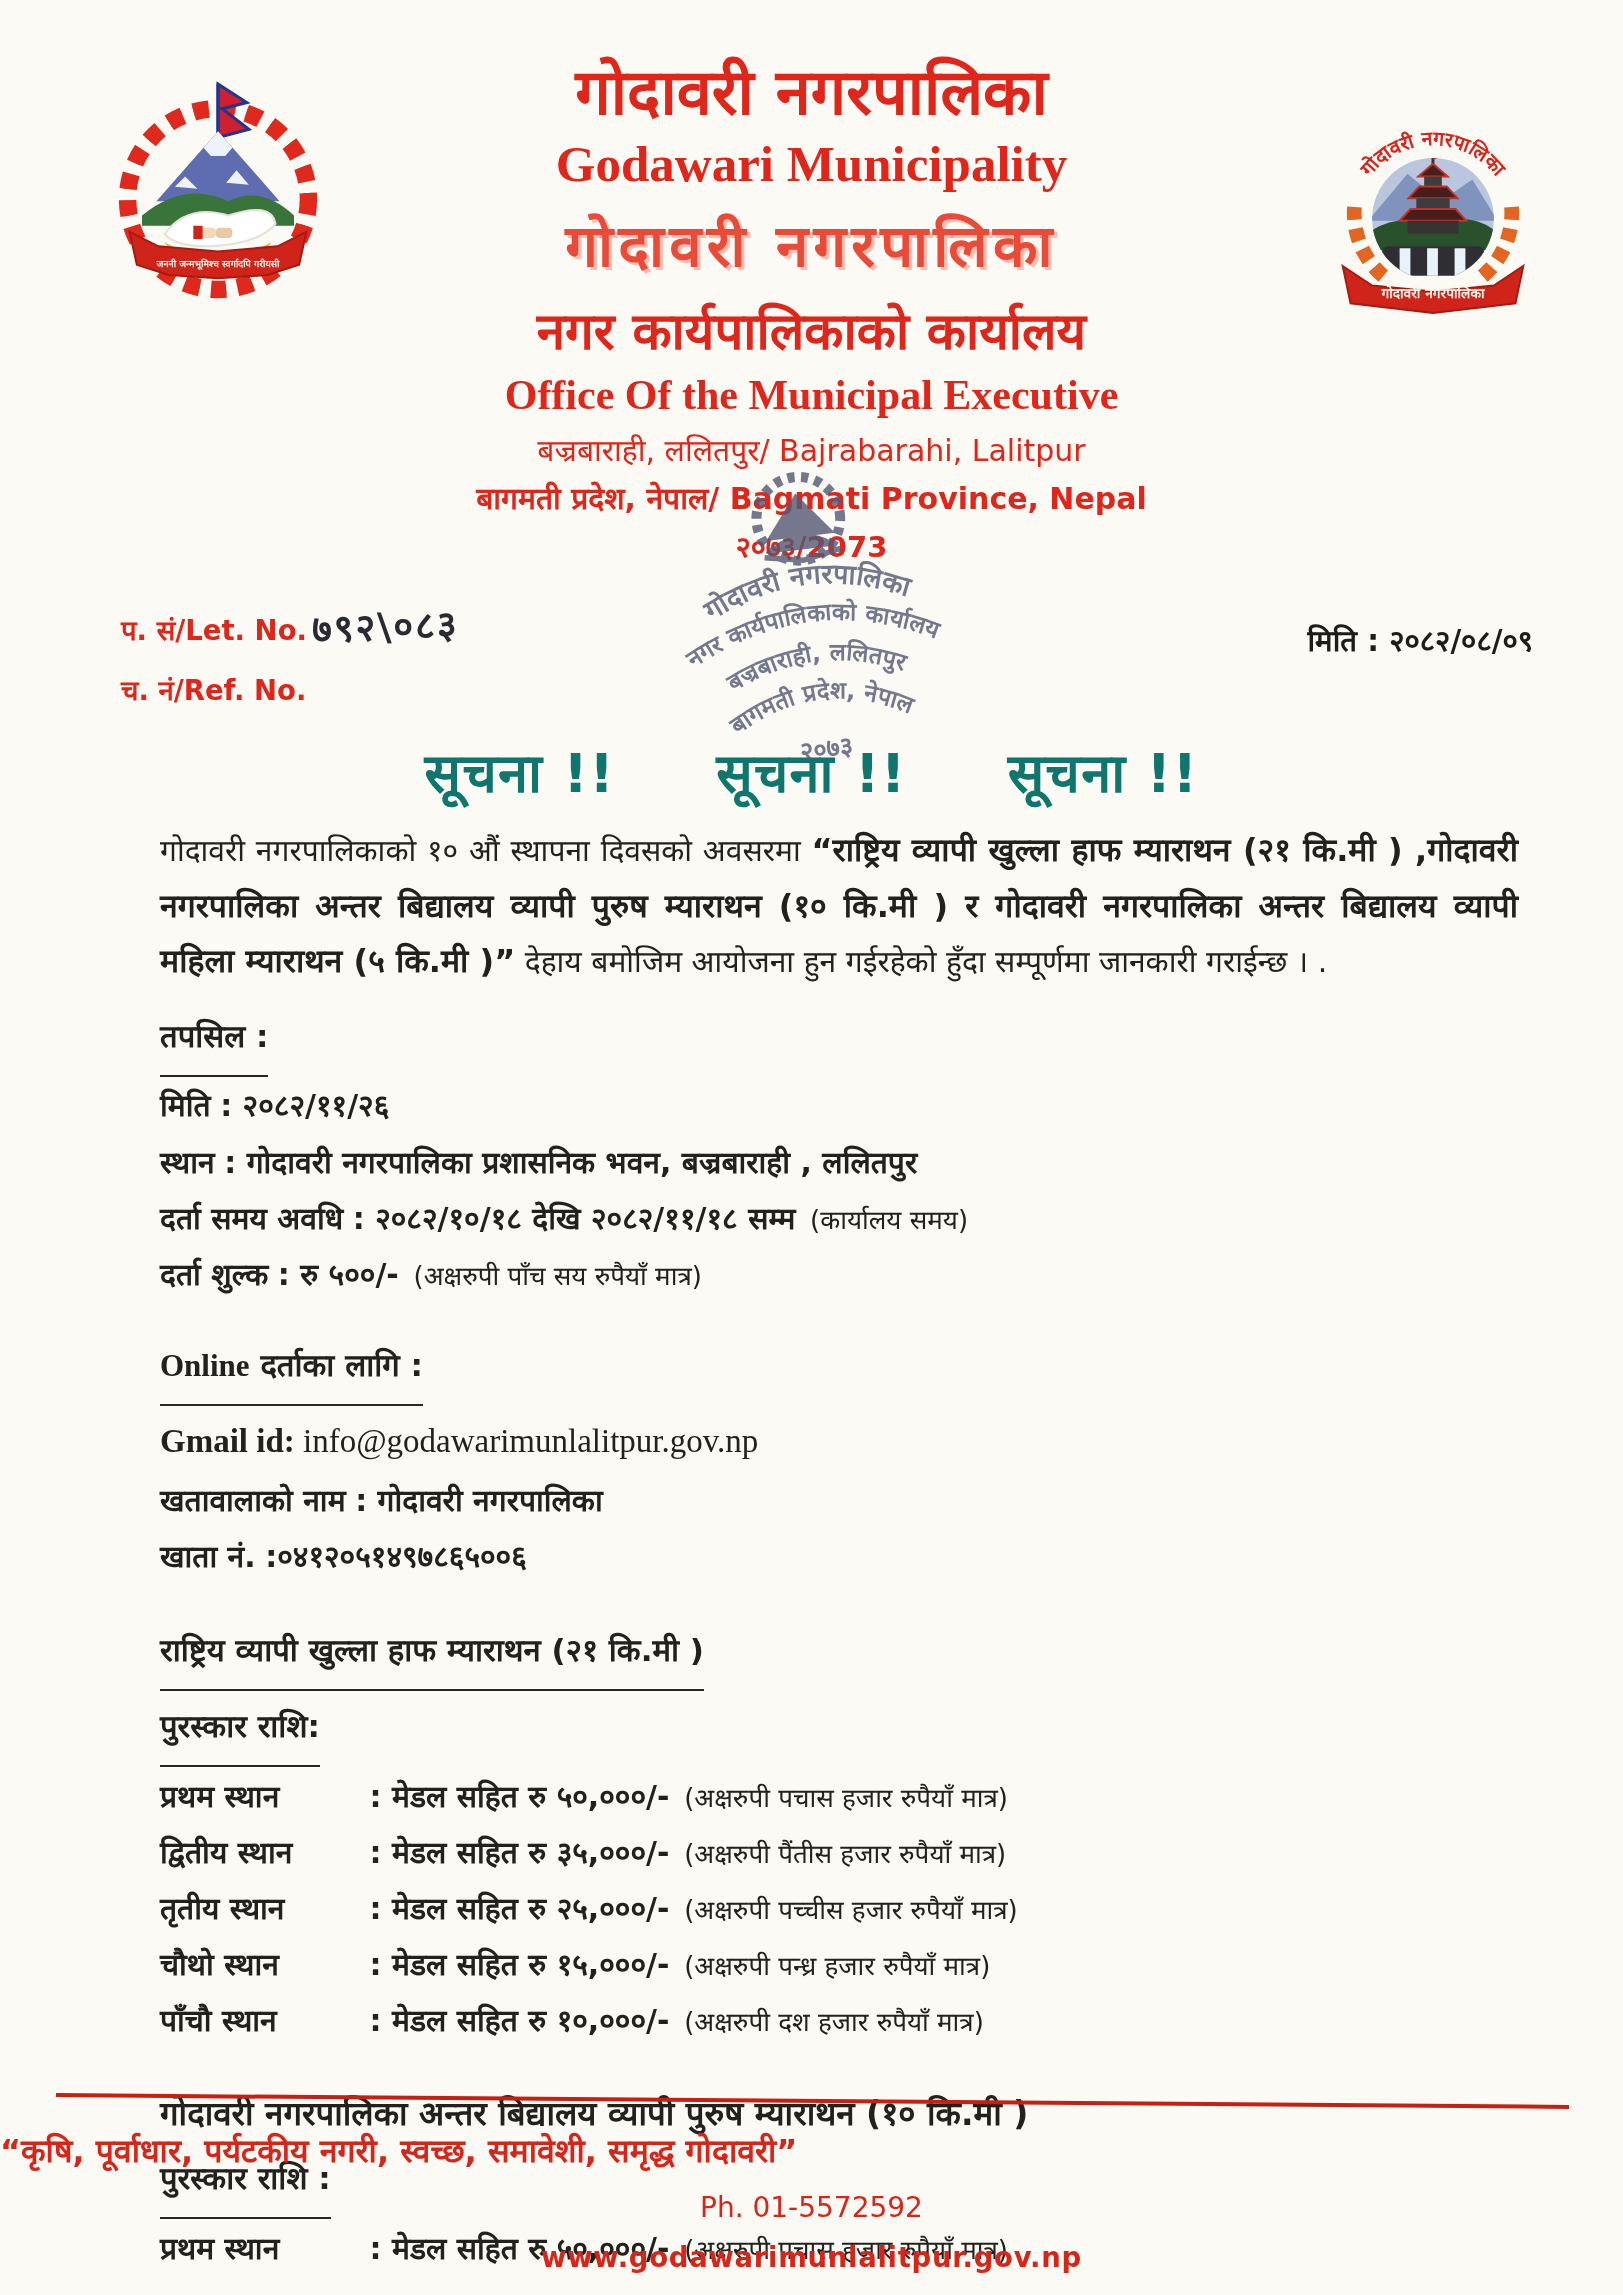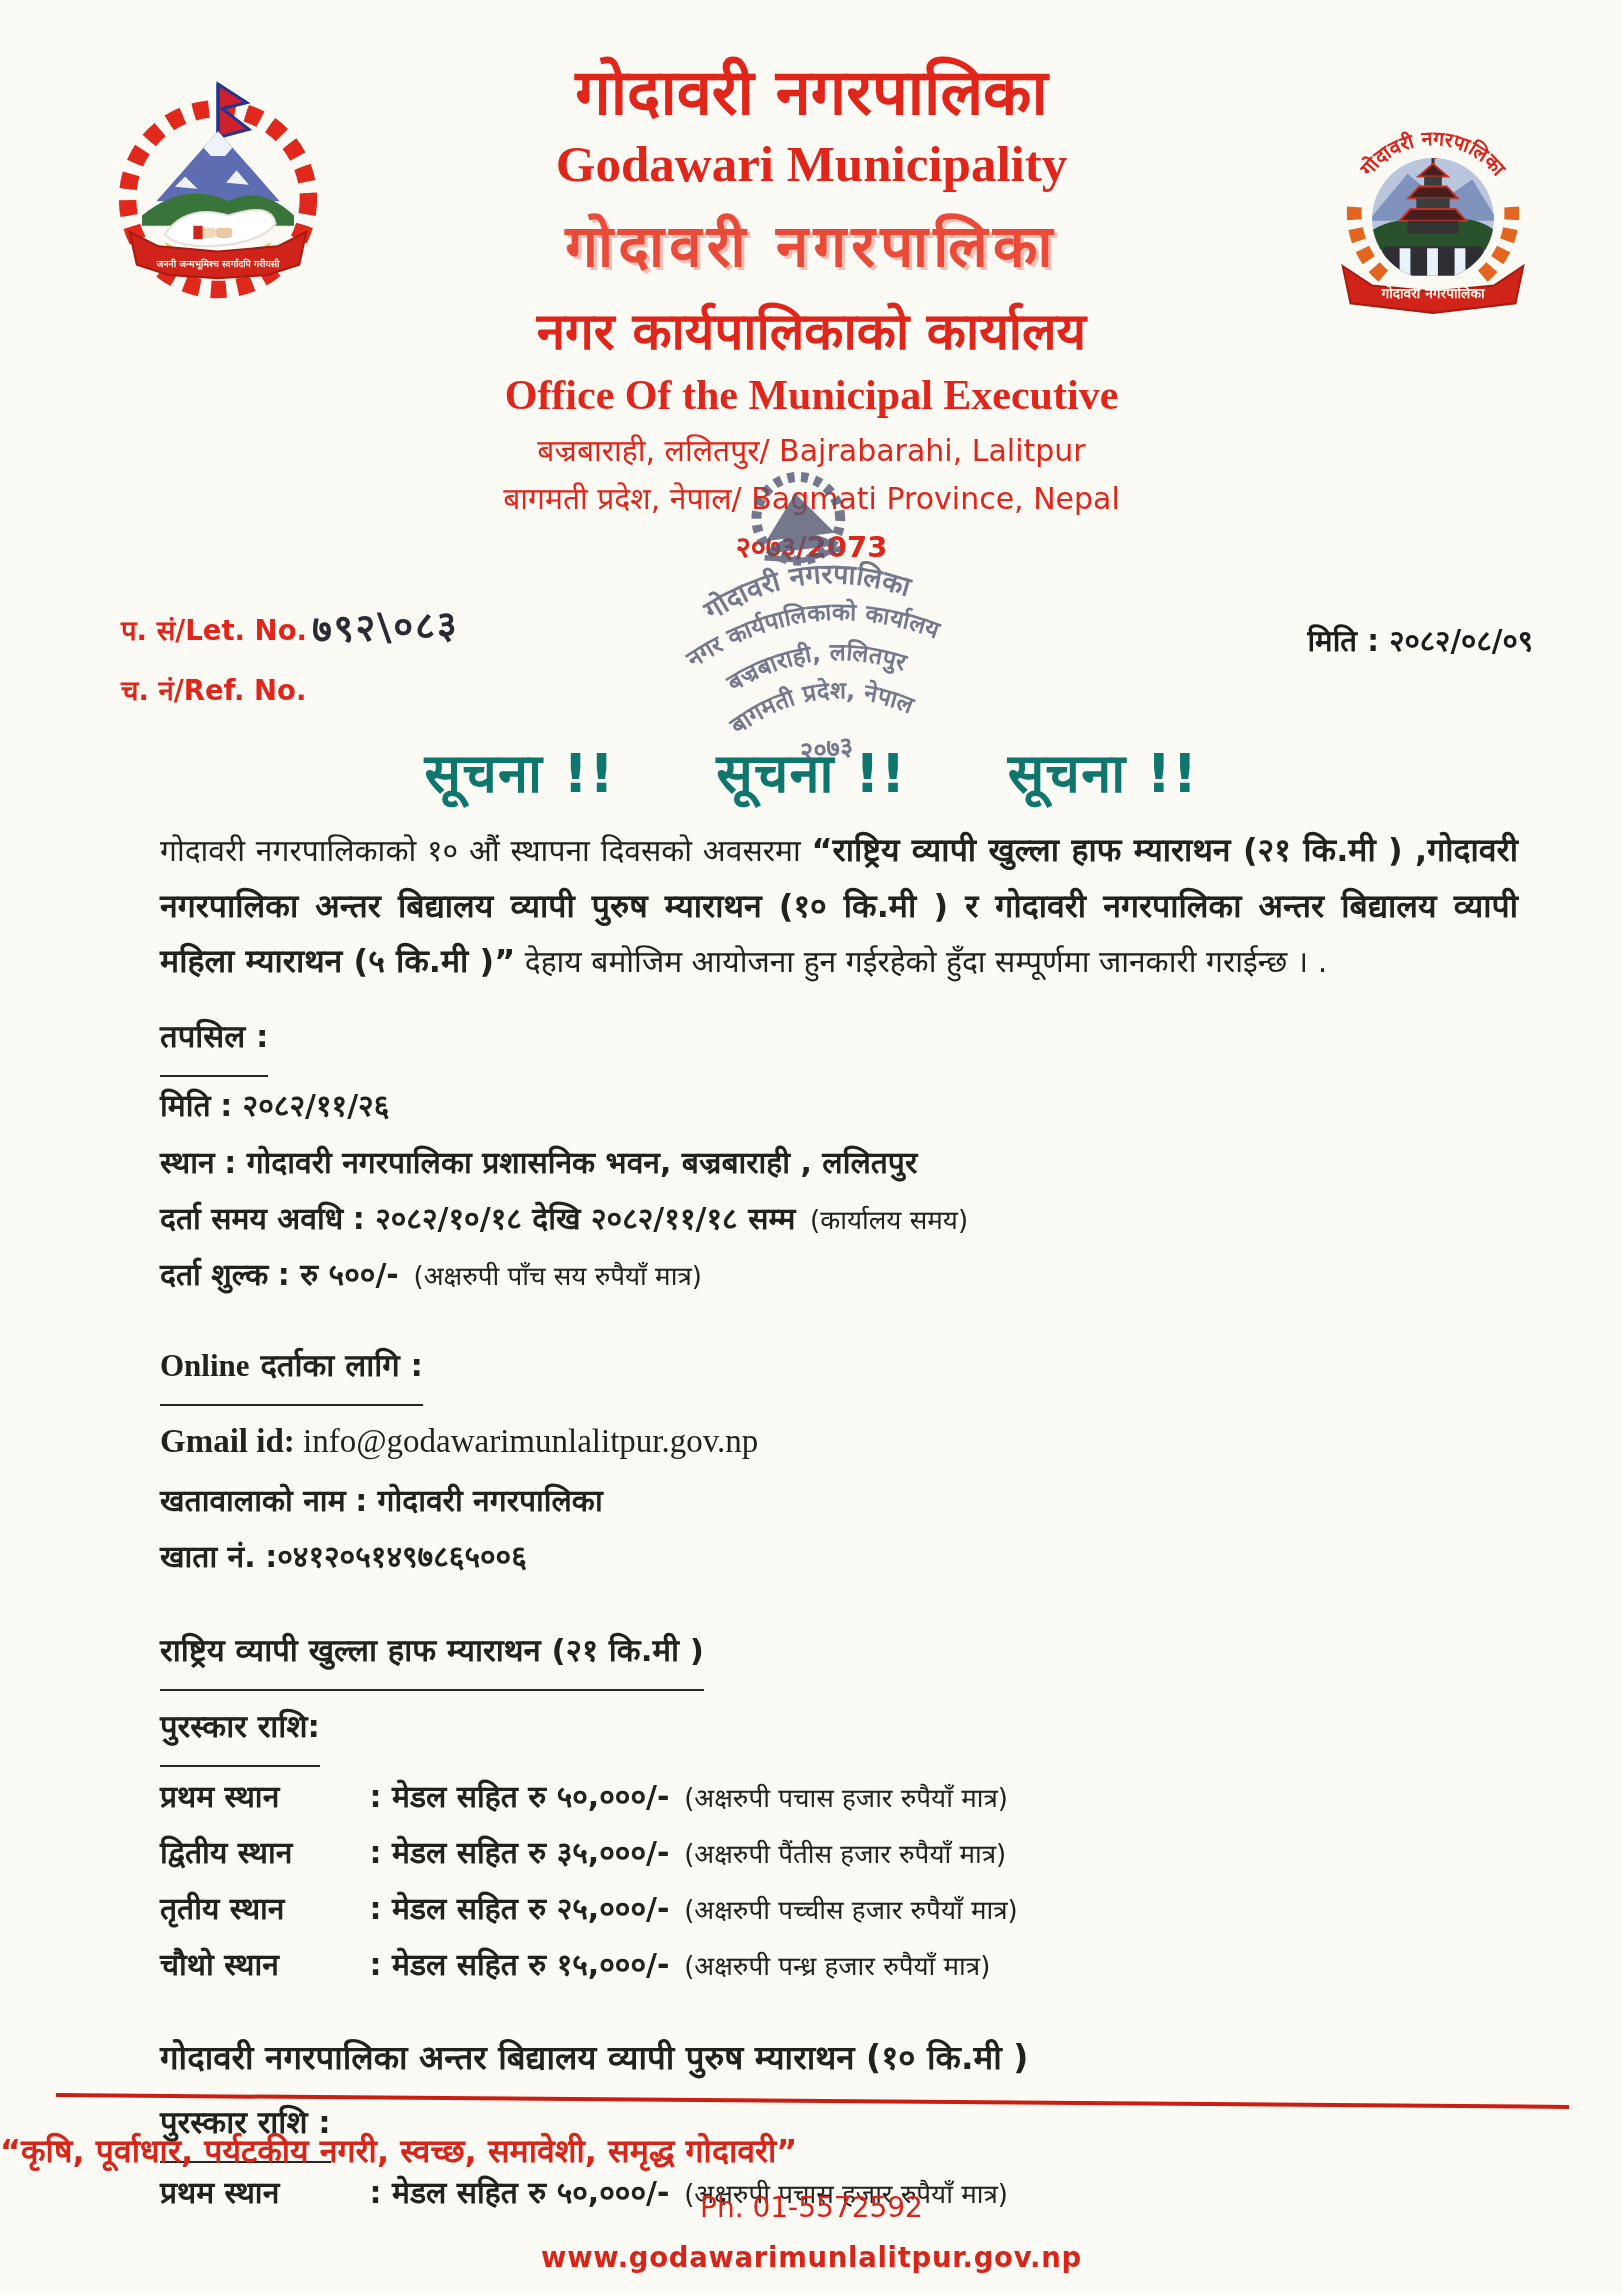--- a/index.html
+++ b/index.html
@@ -9,21 +9,21 @@
   }
   
   .header{position:absolute;top:58px;left:0;width:100%;text-align:center;z-index:1;}
   .h-np{font-size:63px;line-height:1.12;font-weight:700;color:#e0251a;}
   .h-en{margin-top:6.5px;font-size:51px;font-weight:700;color:#e0251a;font-family:"Liberation Serif",serif;}
   .h-dec{margin-top:10.5px;font-size:58px;font-weight:700;color:#ea4a38;letter-spacing:5.2px;
          text-shadow:3.3px 3.3px 0 rgba(224,60,40,.30);}
   .h-np2{margin-top:11.8px;font-size:51px;font-weight:700;color:#e0251a;}
   .h-en2{margin-top:6.5px;font-size:42px;font-weight:700;color:#e0251a;font-family:"Liberation Serif",serif;}
   .h-addr1{margin-top:10.5px;font-size:30px;font-weight:400;color:#e0251a;}
-  .h-addr2{margin-top:6.5px;font-size:30px;font-weight:400;color:#e0251a;}
+  .h-addr2{margin-top:6.5px;font-size:30px;font-weight:700;color:#e0251a;}
   .h-year{margin-top:7.9px;font-size:29px;font-weight:600;color:#e0251a;}
   
   .emblem-left{position:absolute;left:105px;top:75px;width:226px;height:242px;z-index:2;}
   .emblem-right{position:absolute;right:82px;top:98px;width:216px;height:222px;z-index:2;}
   
   .meta-left{position:absolute;left:121px;top:551px;z-index:3;margin-top:48px;}
   .meta-row{display:flex;align-items:baseline;}
   .meta-lbl{font-size:27.5px;font-weight:700;color:#e0251a;}
   .handwrite{font-size:38px;font-weight:600;color:#2a2a33;margin-left:5.2px;letter-spacing:2px;
              transform:rotate(-2deg);display:inline-block;}
@@ -267,20 +267,25 @@
       <div class="p-row">
         <span class="rank">तृतीय स्थान</span>
         <span class="p-val">: मेडल सहित रु २५,०००/-</span>
         <span class="paren">(अक्षरुपी पच्चीस हजार रुपैयाँ मात्र)</span>
       </div>
       <div class="p-row">
         <span class="rank">चौथो स्थान</span>
         <span class="p-val">: मेडल सहित रु १५,०००/-</span>
         <span class="paren">(अक्षरुपी पन्ध्र हजार रुपैयाँ मात्र)</span>
       </div>
+      <div class="p-row">
+        <span class="rank">पाँचौ स्थान</span>
+        <span class="p-val">: मेडल सहित रु १०,०००/-</span>
+        <span class="paren">(अक्षरुपी दश हजार रुपैयाँ मात्र)</span>
+      </div>
     </div>
 
     <div class="m-block2">
       <div class="sec-title2">गोदावरी नगरपालिका अन्तर बिद्यालय व्यापी पुरुष म्याराथन (१० कि.मी )</div>
       <div class="prize-h"><span class="u sec-h">पुरस्कार राशि :</span></div>
       <div class="p-row">
         <span class="rank">प्रथम स्थान</span>
         <span class="p-val">: मेडल सहित रु ५०,०००/-</span>
         <span class="paren">(अक्षरुपी पचास हजार रुपैयाँ मात्र)</span>
       </div>

